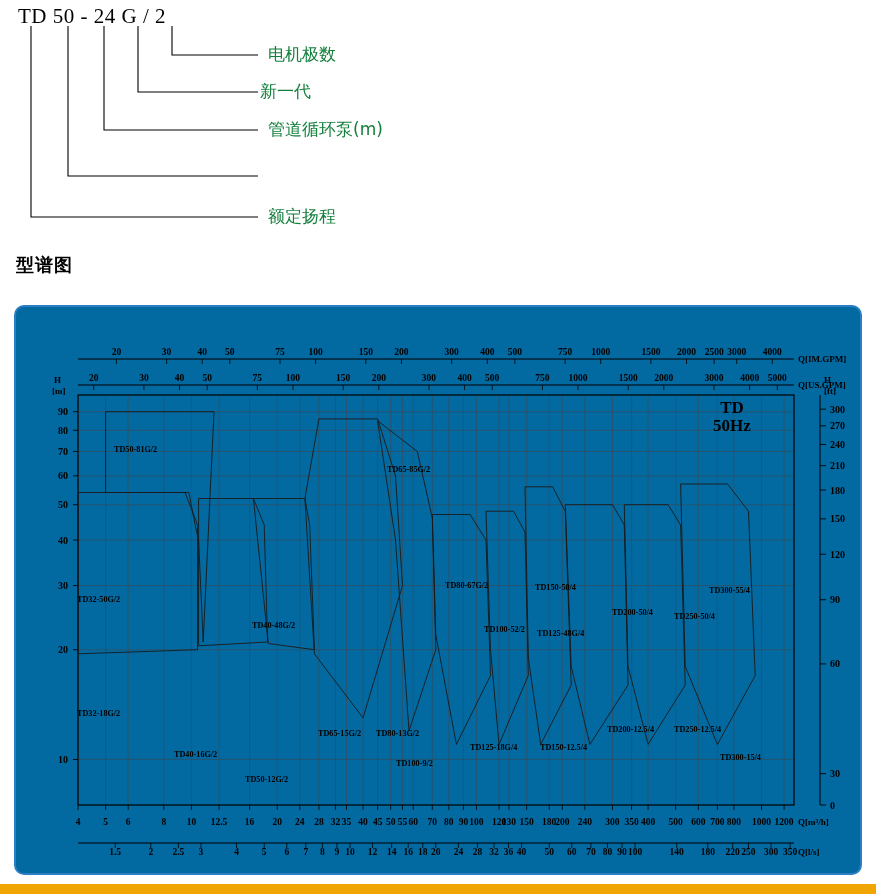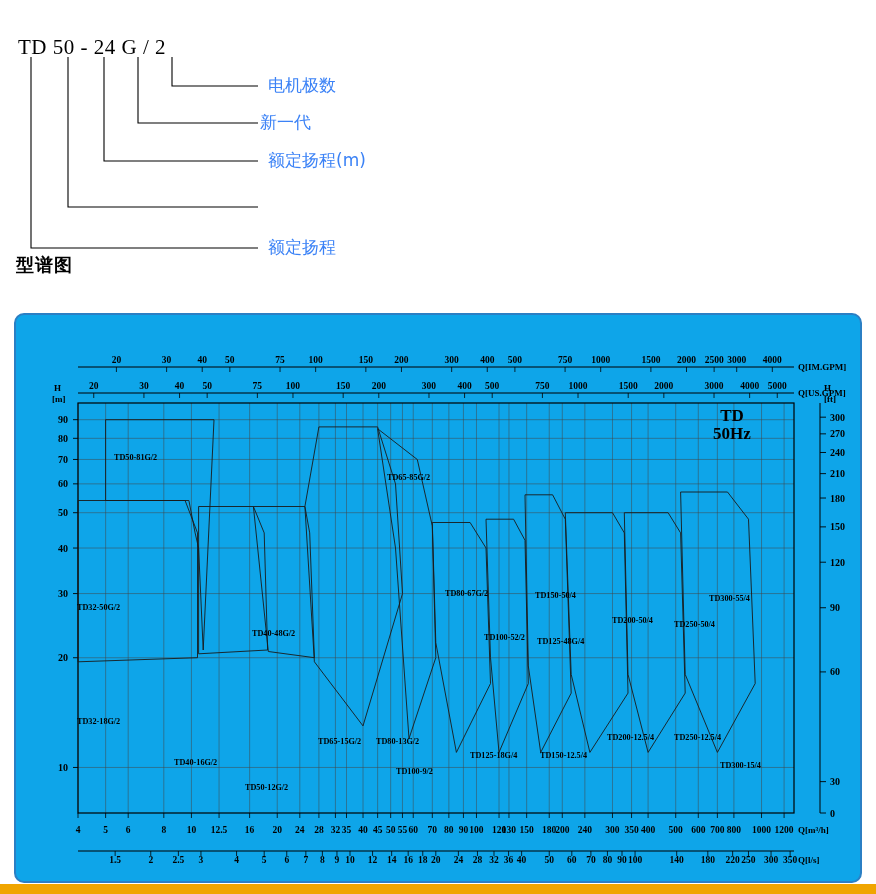--- a/index.html
+++ b/index.html
@@ -10,35 +10,35 @@
     font-family: "Liberation Serif", serif;
     color: #000;
     position: relative;
     overflow: hidden;
   }
 
   
   #naming {
     position: absolute;
     left: 0; top: 0;
-    width: 876px; height: 245px; margin-top: 31px;
+    width: 876px; height: 245px;
   }
   #naming .code {
     position: absolute;
     left: 18px; top: 4px;
     font-family: "Liberation Serif", serif;
     font-size: 21px;
     letter-spacing: 0.5px;
     white-space: nowrap;
   }
   #naming .lbl {
     position: absolute;
     font-family: "DejaVu Sans", sans-serif;
     font-size: 17px;
-    color: #3b82f6;
+    color: #15803d;
     white-space: nowrap;
   }
   #naming svg { position:absolute; left:0; top:0; }
 
   
   #section-title {
     position: absolute;
     left: 16px; top: 253px;
     font-family: Liberation Sans, sans-serif;
     font-weight: bold;
@@ -46,22 +46,21 @@
     letter-spacing: 1px;
   }
 
   
   #panel {
     position: absolute;
     left: 14px; top: 305px;
     width: 848px; height: 570px;
     border: 2px solid #2b7fc4;
     border-radius: 10px;
-    background: #0ea5e9;
-    margin-top: 8px;
+    background: #0369a1;
   }
 
   #chartwrap {
     position: absolute;
     left: 0; top: 0; width: 848px; height: 570px;
   }
   #chartwrap svg { position: absolute; left: 0; top: 0; }
 
   .lbl-tick {
     font-family: "Liberation Serif", serif;
@@ -114,21 +113,21 @@
       <path d="M104,26 L104,130 L258,130"></path>
 
       <path d="M68,26 L68,176 L258,176"></path>
 
       <path d="M31,26 L31,217 L258,217"></path>
     </g>
   </svg>
 
   <div class="lbl" style="left:268px; top:43px;">电机极数</div>
   <div class="lbl" style="left:260px; top:80px;">新一代</div>
-  <div class="lbl" style="left:268px; top:118px;">额定扬程(m)</div>
+  <div class="lbl" style="left:268px; top:118px;">管道循环泵(m)</div>
   <div class="lbl" style="left:268px; top:205px;">额定扬程</div>
 </div>
 
 <div id="section-title">型谱图</div>
 
 <div id="panel">
   <div id="chartwrap">
     <svg width="848" height="570" id="chart-svg">
         <line x1="62" y1="88" x2="62" y2="498" stroke="#444" stroke-width="0.5"></line>
         <line x1="89.62372265833565" y1="88" x2="89.62372265833565" y2="498" stroke="#444" stroke-width="0.5"></line>

